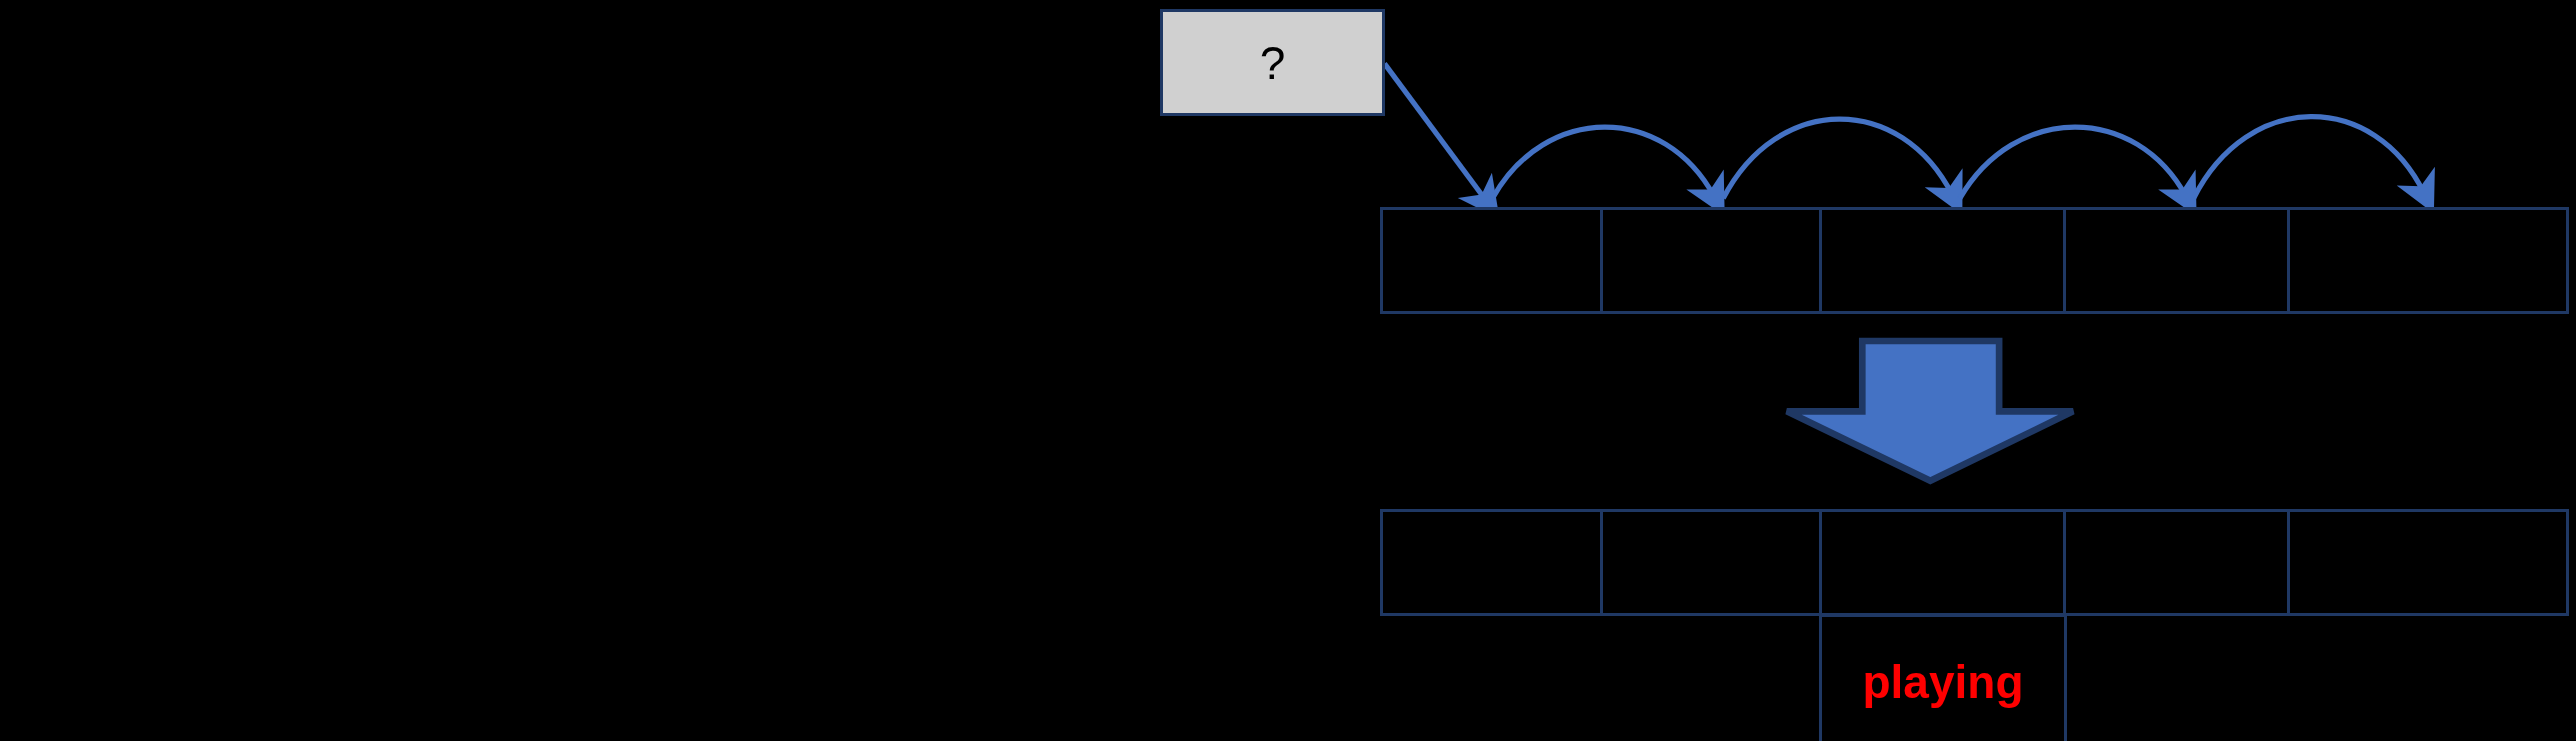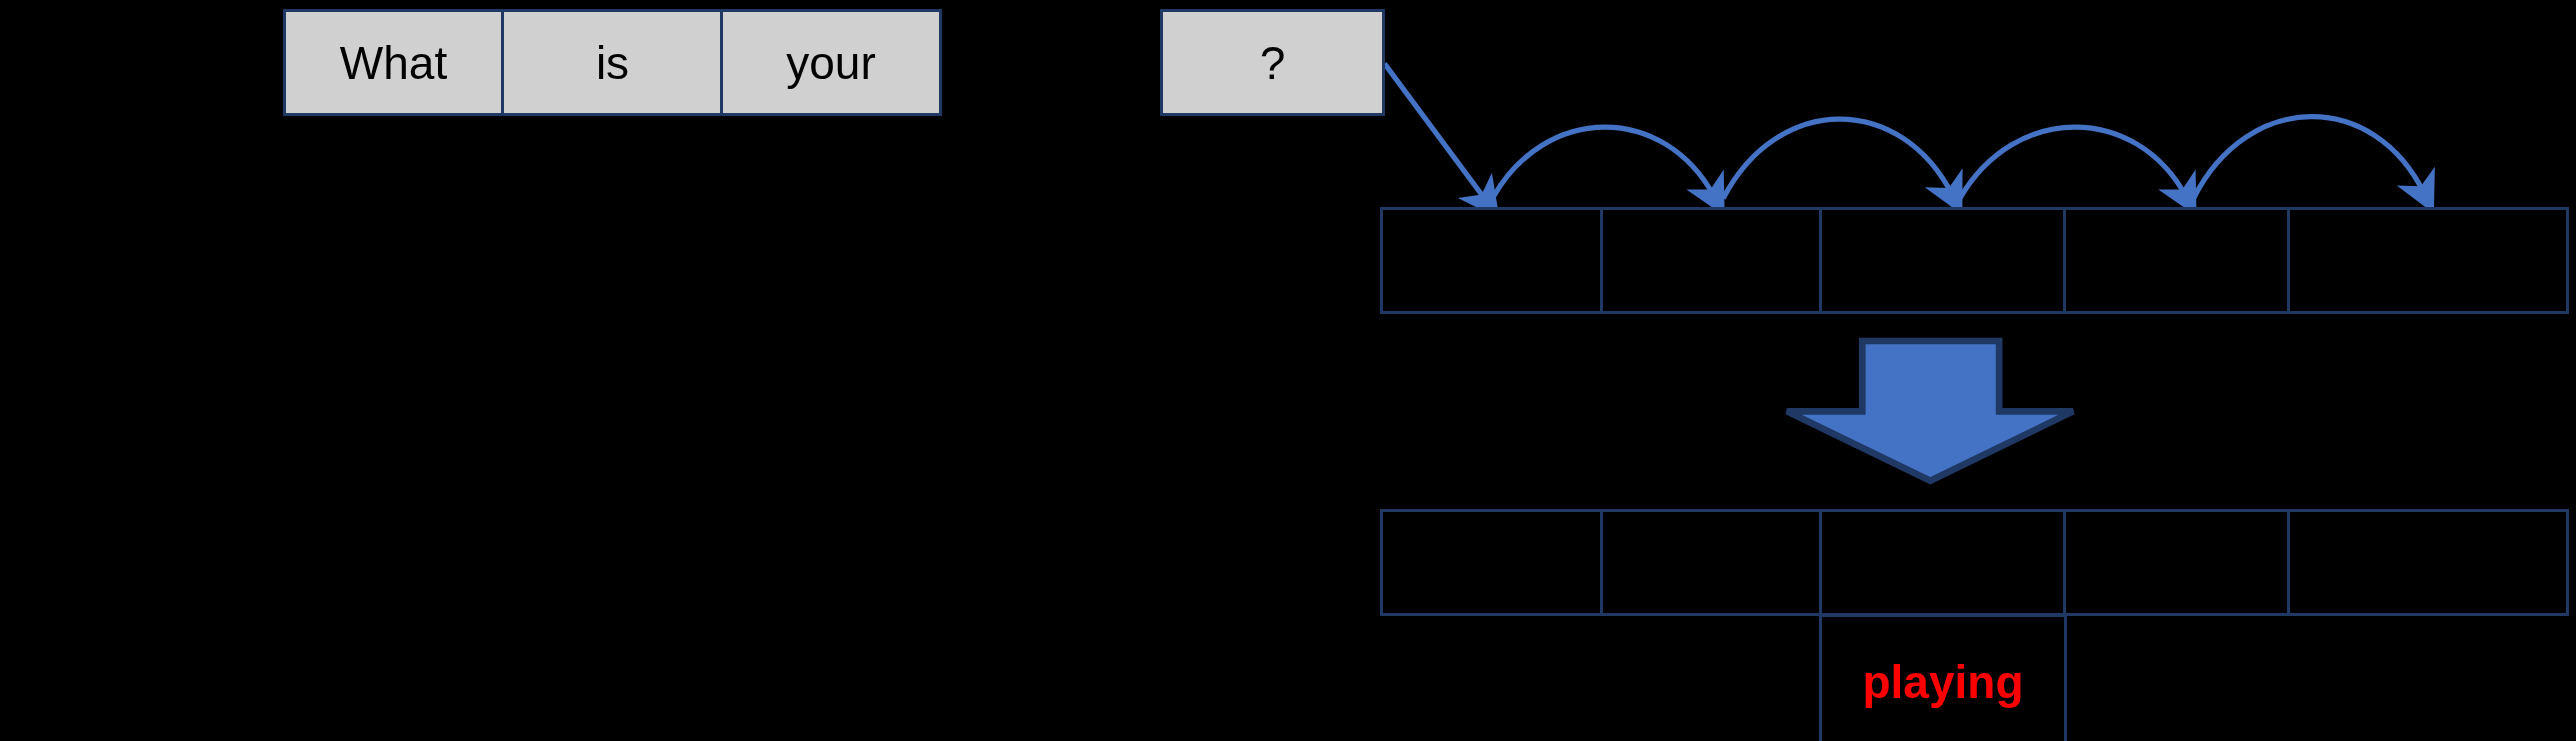--- a/index.html
+++ b/index.html
@@ -72,29 +72,20 @@
     <path d="M1872,86 L2010,272" fill="none" stroke="#4472C4" stroke-width="7" marker-end="url(#thinHead)"></path>
 
     <path d="M2018,268 C2090,140 2250,140 2318,266" fill="none" stroke="#4472C4" stroke-width="7" marker-end="url(#thinHead)"></path>
     <path d="M2330,268 C2404,126 2570,126 2640,264" fill="none" stroke="#4472C4" stroke-width="7" marker-end="url(#thinHead)"></path>
     <path d="M2650,268 C2724,140 2888,140 2956,266" fill="none" stroke="#4472C4" stroke-width="7" marker-end="url(#thinHead)"></path>
     <path d="M2966,268 C3040,122 3210,122 3278,262" fill="none" stroke="#4472C4" stroke-width="7" marker-end="url(#thinHead)"></path>
 
     <polygon points="2518,461 2703,461 2703,556 2803,556 2610,650 2416,556 2518,556" fill="#4472C4" stroke="#1F3864" stroke-width="9" stroke-linejoin="miter"></polygon>
   </svg>
 
-  <div class="cell filled" style="left:283px; top:9px; width:221px; height:107px;">
-    <span>What</span>
-  </div>
-  <div class="cell filled" style="left:501px; top:9px; width:223px; height:107px;">
-    <span>is</span>
-  </div>
-  <div class="cell filled" style="left:720px; top:9px; width:222px; height:107px;">
-    <span>your</span>
-  </div>
   <div class="cell filled" style="left:1160px; top:9px; width:225px; height:107px;">
     <span>?</span>
   </div>
 
   <div class="cell empty" style="left:1380px; top:207px; width:223px; height:107px;">
     <span></span>
   </div>
   <div class="cell empty" style="left:1600px; top:207px; width:223px; height:107px;">
     <span></span>
   </div>

